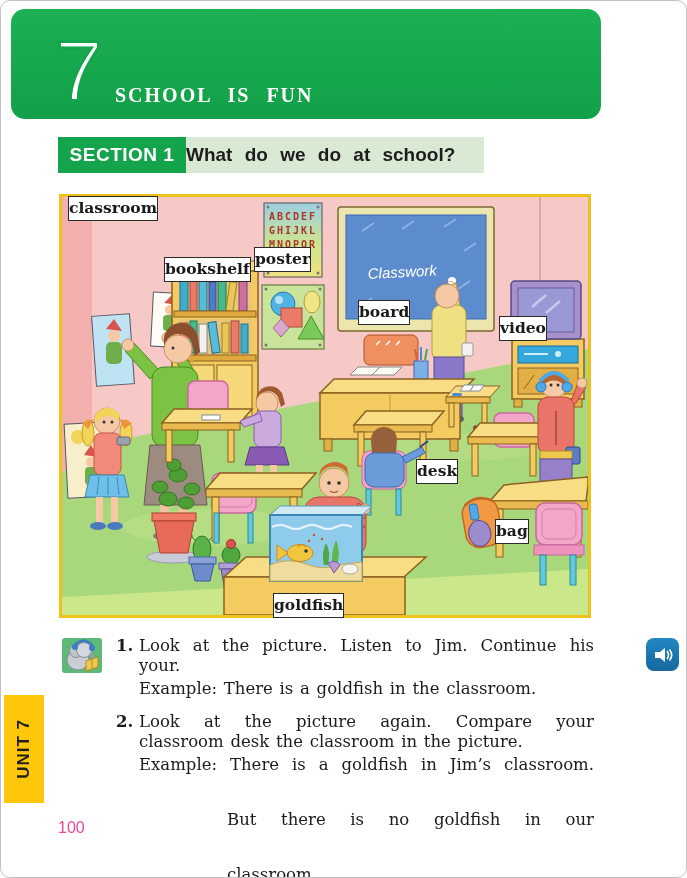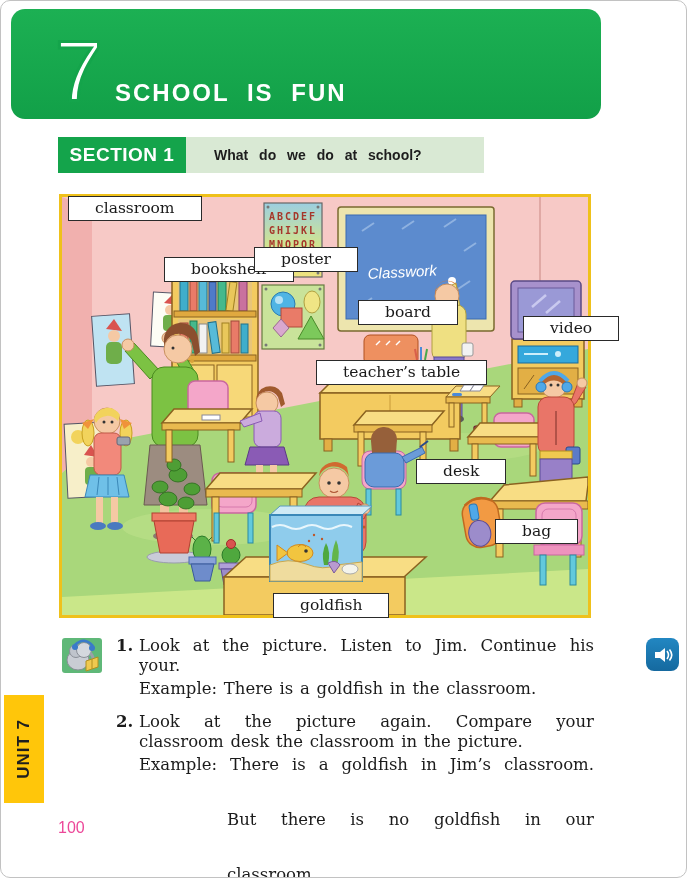--- a/index.html
+++ b/index.html
@@ -3,34 +3,34 @@
 <meta charset="utf-8">
 <style>
   html,body{margin:0;padding:0;background:#fff;}
   .page{position:relative;width:687px;height:878px;background:#fff;border:1px solid #c2c2c2;
         border-radius:10px;box-sizing:border-box;overflow:hidden;font-family:"DejaVu Serif",serif;}
   
   .header{position:absolute;left:10px;top:8px;width:590px;height:110px;border-radius:14px;
           background:linear-gradient(180deg,#1cb053 0%,#12a048 100%);}
   .unit-number{position:absolute;left:44px;top:18px;color:#fff;font-family:"Liberation Sans",sans-serif;
           font-weight:100;font-size:86px;line-height:1;-webkit-text-stroke:3px #14a44b;}
-  .header-title{position:absolute;left:104px;bottom:12px;color:#fff;font-family:Liberation Sans, sans-serif;
-          font-weight:700;font-size:24px;letter-spacing:2px;word-spacing:9px;}
+  .header-title{position:absolute;left:104px;bottom:12px;color:#fff;font-family:Liberation Serif, serif;
+          font-weight:700;font-size:20px;letter-spacing:2px;word-spacing:9px;}
   
   .section-bar{position:absolute;left:57px;top:136px;width:426px;height:36px;background:#d9e9d4;display:flex;}
   .section-badge{background:#14a44b;color:#fff;min-width:128px;display:flex;align-items:center;justify-content:center;
           font-family:"Liberation Sans",sans-serif;font-weight:700;font-size:19px;letter-spacing:.5px;}
-  .section-question{color:#1d1d1d;font-family:"Liberation Sans",sans-serif;font-weight:700;font-size:14px;
-          word-spacing:7px;line-height:36px;padding-left:28px;}
+  .section-question{color:#1d1d1d;font-family:"Liberation Sans",sans-serif;font-weight:700;font-size:19px;
+          word-spacing:7px;line-height:36px;}
   
   .illustration{position:absolute;left:58px;top:193px;width:532px;height:424px;box-sizing:border-box;
           border:3px solid #efc11b;background:#f7c9c6;}
   .scene{display:block;}
-  .pic-label{position:absolute;background:#fff;border:1px solid #2a2a2a;padding:1px 26px 2px;
-          font-size:15.5px;color:#1a1a1a;white-space:nowrap;line-height:1.3;}
+  .pic-label{position:absolute;background:#fff;border:1px solid #2a2a2a;padding:1px 0 2px;
+          font-size:15.5px;color:#1a1a1a;white-space:nowrap;line-height:1.3;font-weight:bold;}
   
   .exercises{position:absolute;left:115px;top:635px;width:478px;font-size:16.5px;line-height:20px;
           color:#1b1b1b;word-spacing:1.5px;}
   .ex-item{display:flex;}
   .ex-item + .ex-item{margin-top:13px;}
   .ex-num{width:23px;font-weight:700;flex:none;}
   .ex-body{flex:1;}
   .jfull{text-align:justify;text-align-last:justify;}
   .ex-ind{padding-left:88px;margin-top:35px;}
   .ex-example{margin-top:3px;}
@@ -413,22 +413,21 @@
         <circle cx="252" cy="338" r="1.2" fill="#c05828"></circle>
           <circle cx="260" cy="342" r="1.2" fill="#c05828"></circle>
         <circle cx="247" cy="344" r="1.2" fill="#c05828"></circle>
       </g>
     </svg>
 
     <div class="pic-label" style="left:6px;top:-1px;">classroom</div>
     <div class="pic-label" style="left:102px;top:60px;">bookshelf</div>
     <div class="pic-label" style="left:192px;top:50px;">poster</div>
     <div class="pic-label" style="left:296px;top:103px;">board</div>
-    <div class="pic-label" style="left:437px;top:119px;margin-left:24px;">video</div>
-    <div class="pic-label" style="left:254px;top:163px;">teacher’s table</div>
+    <div class="pic-label" style="left:437px;top:119px;">video</div>
     <div class="pic-label" style="left:354px;top:262px;">desk</div>
     <div class="pic-label" style="left:433px;top:322px;">bag</div>
     <div class="pic-label" style="left:211px;top:396px;">goldfish</div>
   </div>
 
   <div class="listen-icon">
     <svg width="40" height="35" viewBox="0 0 40 35">
       <rect width="40" height="35" rx="3" fill="#5fb878"></rect>
       <ellipse cx="16" cy="22" rx="11" ry="10" fill="#c9cdd4" stroke="#8a8f98"></ellipse>
       <circle cx="14" cy="13" r="6.5" fill="#bfc4cc" stroke="#8a8f98"></circle>

